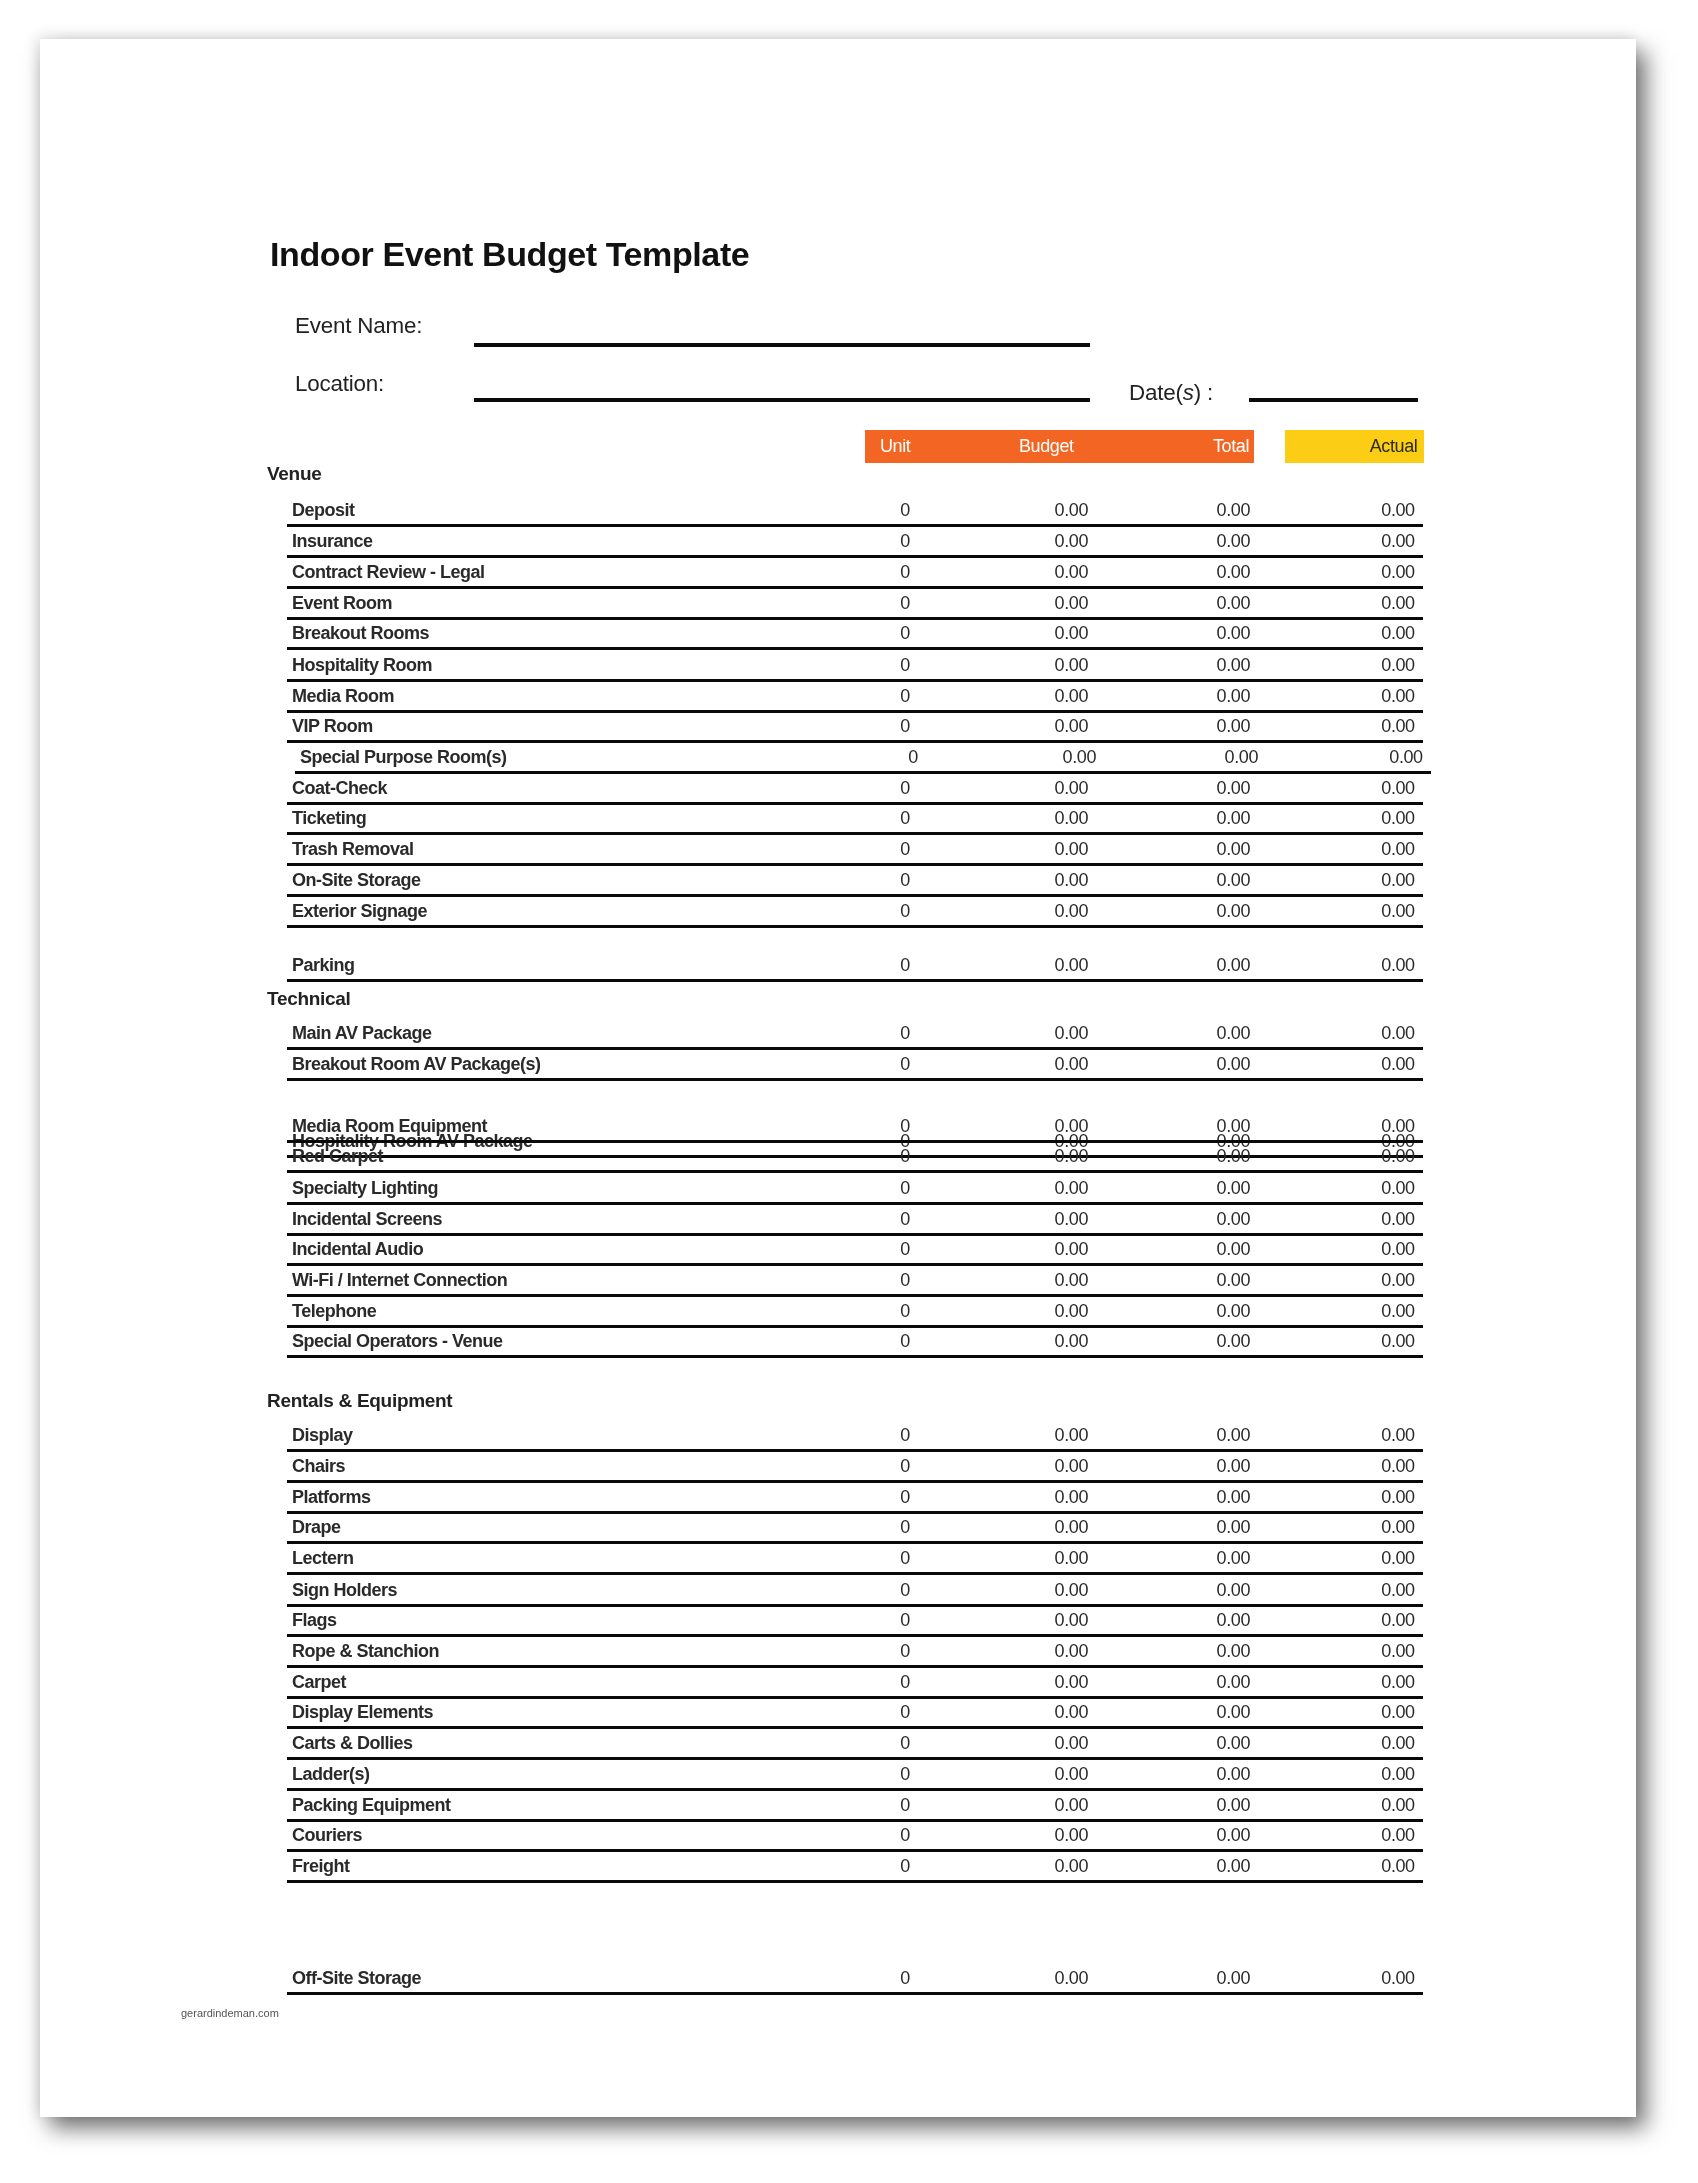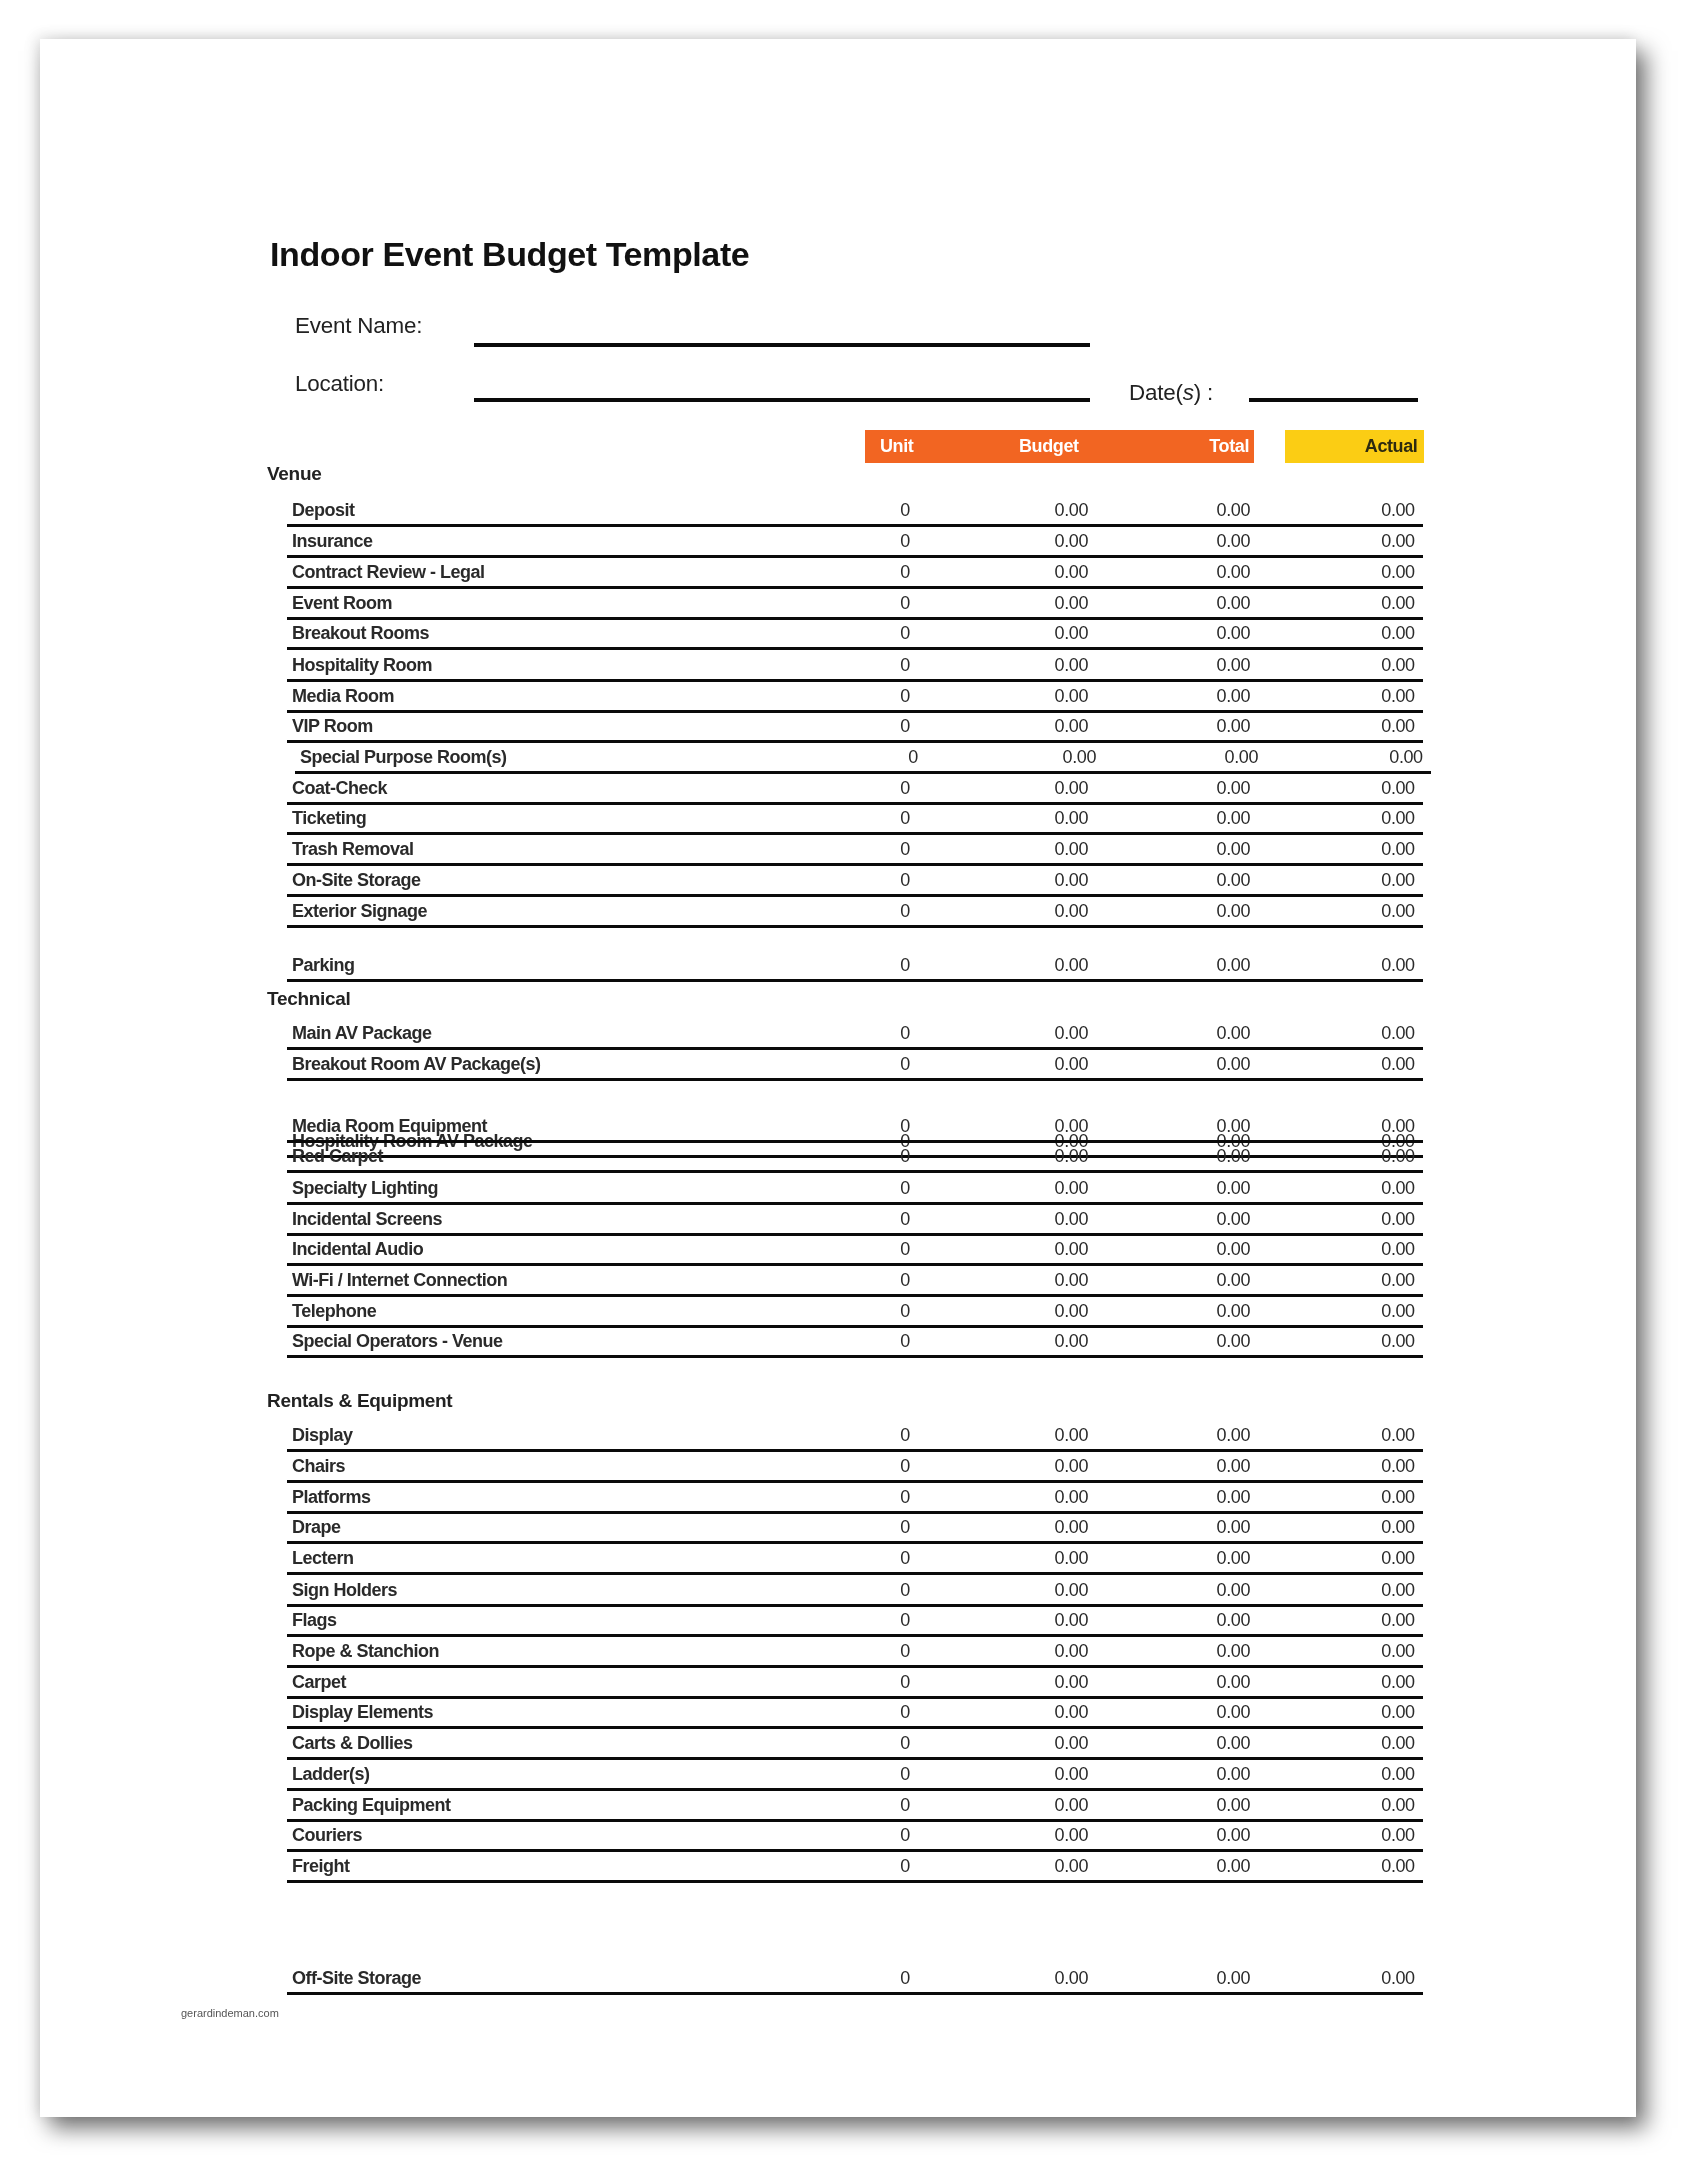--- a/index.html
+++ b/index.html
@@ -15,21 +15,21 @@
   .title {
     left:270px; top:234px; font-size:34px; font-weight:bold; letter-spacing:-0.4px;
     color:#111; white-space:nowrap; line-height:40px;
   }
   .form-label { font-size:22.4px; color:#222; white-space:nowrap; line-height:25px; letter-spacing:-0.2px; }
   .form-label i { font-style:italic; }
   .form-line { height:4.2px; background:#0a0a0a; }
   .hdr { top:430px; height:33px; }
   .hdr-orange { left:865px; width:389px; background:#F26522; }
   .hdr-yellow { left:1285px; width:139px; background:#FBCD14;text-align:center; }
-  .hdr-cell { position:absolute; top:0; height:28px; line-height:33px; font-size:18px; font-weight:bold; letter-spacing:-0.4px; white-space:nowrap; }
+  .hdr-cell { position:absolute; top:0; height:28px; line-height:33px; font-size:18px; font-weight:normal; letter-spacing:-0.4px; white-space:nowrap; }
   .hdr-orange .hdr-cell { color:#ffffff; }
   .hdr-yellow .hdr-cell { color:#2d2a10; }
   .section-label { left:267px; font-size:19px; font-weight:bold; color:#222; white-space:nowrap; line-height:21.6px; letter-spacing:-0.3px; }
   .row { position:absolute; left:287px; width:1136px; height:31px; }
   .row .line { position:absolute; left:0; right:0; bottom:0; height:3.3px; background:#0a0a0a; }
   .row .lbl { position:absolute; left:5px; bottom:6.6px; font-size:18px; font-weight:bold; color:#2a2a2a; white-space:nowrap; letter-spacing:-0.5px; line-height:20px; }
   .row .v { position:absolute; bottom:6.6px; font-size:18px; color:#2a2a2a; white-space:nowrap; line-height:20px; letter-spacing:-0.4px; }
   .row .unit { left:608px; width:20px; text-align:center; }
   .row .budget { right:335px; text-align:right; }
   .row .total { right:173px; text-align:right; }

